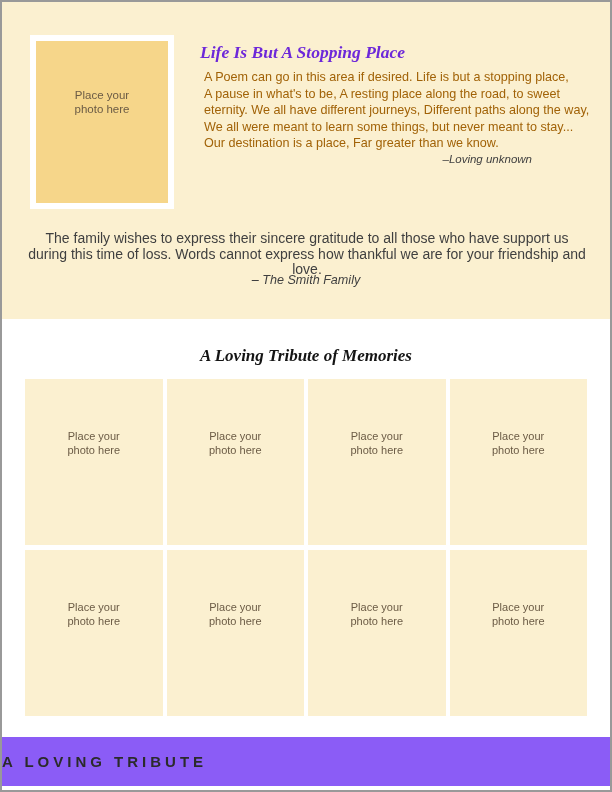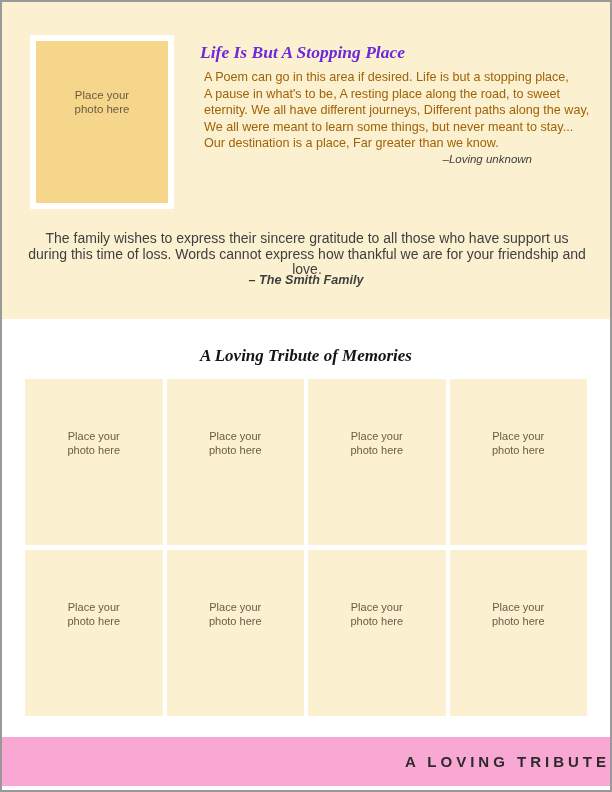--- a/index.html
+++ b/index.html
@@ -83,21 +83,20 @@
     color: #3F3F3F;
   }
   .gratitude-signature {
     position: absolute;
     left: 0; top: 271px;
     width: 100%;
     text-align: center;
     font-style: italic;
     font-size: 12.6px;
     color: #3F3F3F;
-    font-weight: bold;
   }
   .memories-title {
     position: absolute;
     left: 0; top: 344px;
     width: 100%;
     text-align: center;
     font-family: "Liberation Serif", serif;
     font-style: italic;
     font-weight: bold;
     font-size: 17px;
@@ -120,22 +119,22 @@
     text-align: center;
   }
   .photo-cell .placeholder-label {
     font-size: 11px;
   }
   .footer-banner {
     position: absolute;
     left: 0; right: 0;
     top: 735px;
     height: 49px;
-    background: #f9a8d4;
-    text-align: right;
+    background: #8b5cf6;
+    text-align: left;
   }
   .footer-banner-label {
     display: block;
     line-height: 49px;
     font-weight: bold;
     font-size: 15px;
     letter-spacing: 4px;
     color: #2B2B2B;
   }
 </style>

